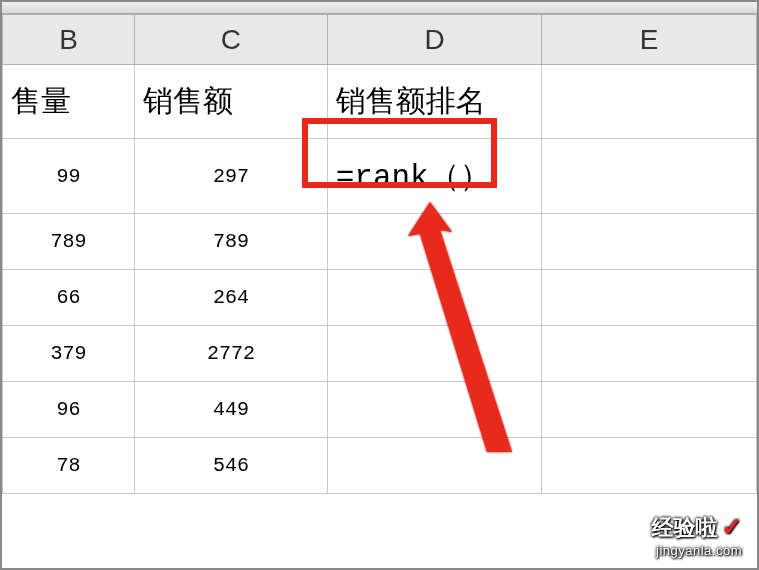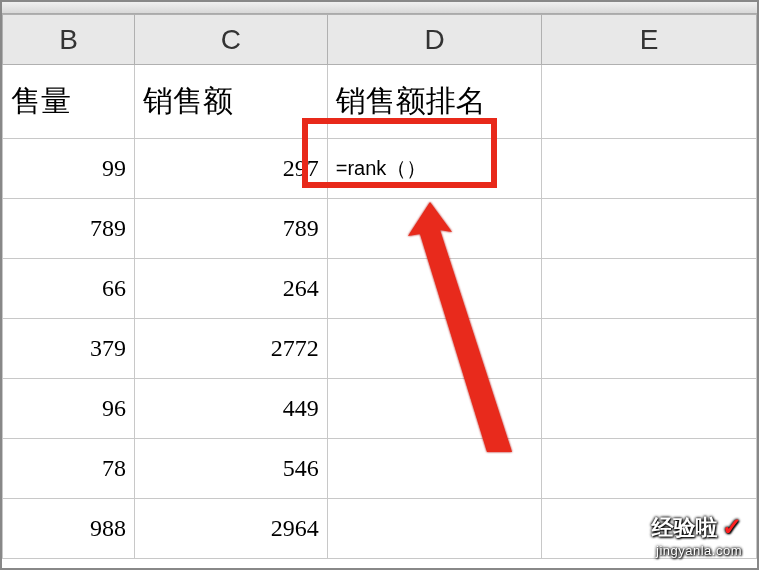--- a/index.html
+++ b/index.html
@@ -40,28 +40,28 @@
       height: 52px;
       font-size: 30px;
       padding: 16px 8px;
       vertical-align: middle;
     }
     .cell.header-text {
       text-align: left;
       font-family: "SimSun", "宋体", serif;
     }
     .cell.num {
-      text-align: right;
-      font-family: Liberation Serif, serif;
-      font-size: 24px;
+      text-align: center;
+      font-family: Liberation Mono, monospace;
+      font-size: 20px;
     }
     .cell.formula {
       text-align: left;
-      font-family: Liberation Sans, sans-serif;
-      font-size: 20px;
+      font-family: Liberation Mono, monospace;
+      font-size: 31px;
       position: relative;
     }
     .col-B { width: 120px; }
     .col-C { width: 175px; }
     .col-D { width: 195px; }
     .col-E { width: 195px; }
     
     .highlight-box {
       position: absolute;
       border: 6px solid #e8291a;
@@ -157,26 +157,20 @@
     <td class="cell num">449</td>
     <td class="cell"></td>
     <td class="cell"></td>
   </tr>
   <tr>
     <td class="cell num">78</td>
     <td class="cell num">546</td>
     <td class="cell"></td>
     <td class="cell"></td>
   </tr>
-  <tr>
-    <td class="cell num">988</td>
-    <td class="cell num">2964</td>
-    <td class="cell"></td>
-    <td class="cell"></td>
-  </tr>
 </tbody>
   </table>
 
 <div class="highlight-box"></div>
 
 <svg class="arrow" width="180" height="280">
   <defs>
     <filter id="sh">
         <feDropShadow dx="0" dy="0" stdDeviation="1" flood-color="#a00"></feDropShadow>
       </filter>

